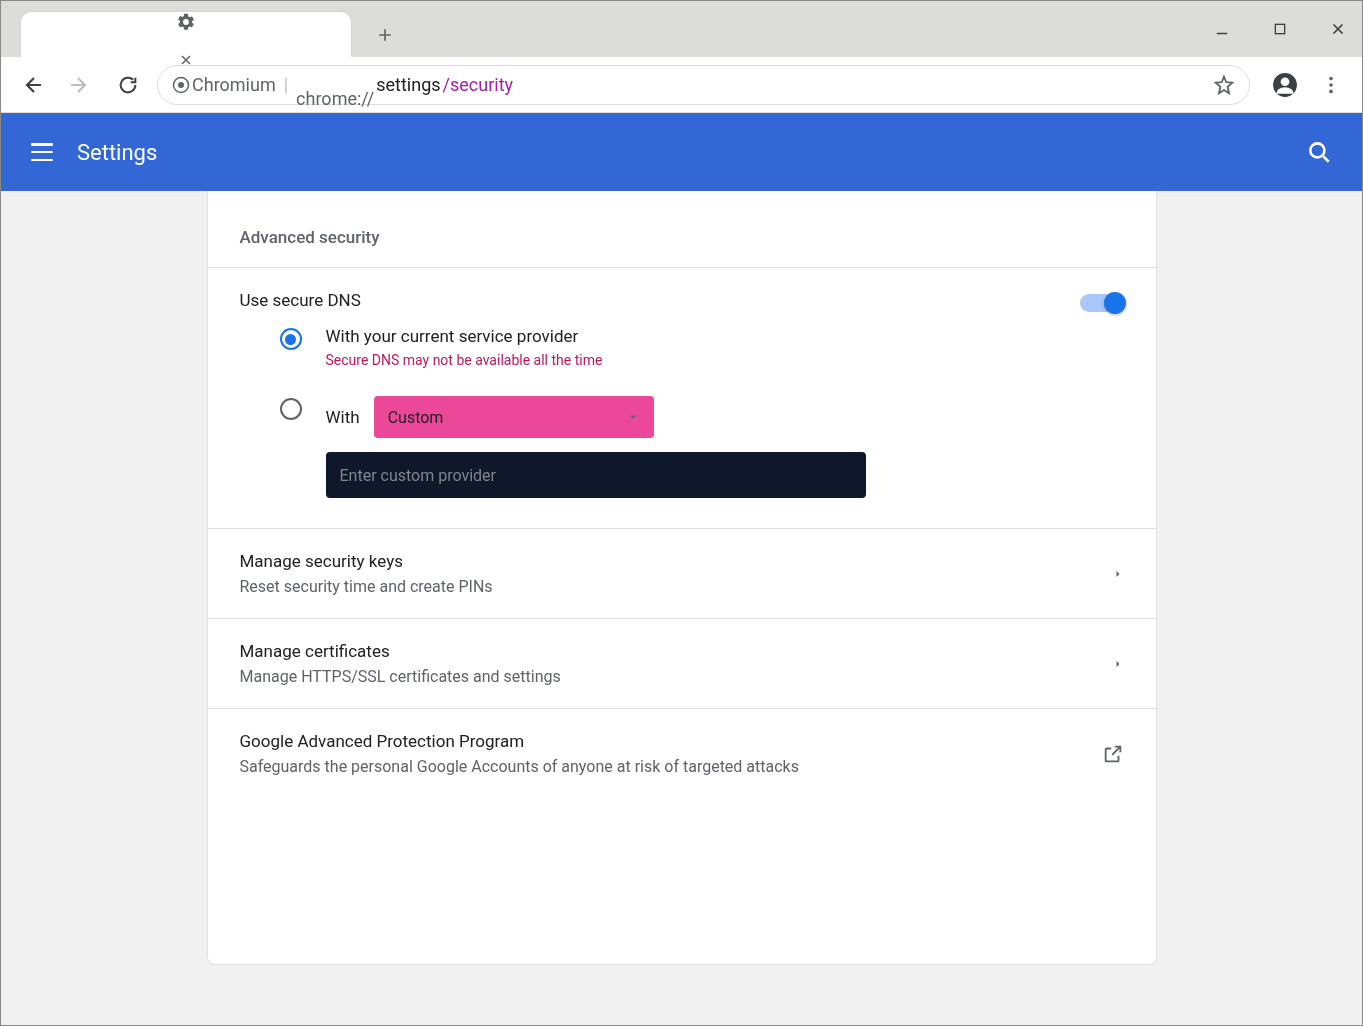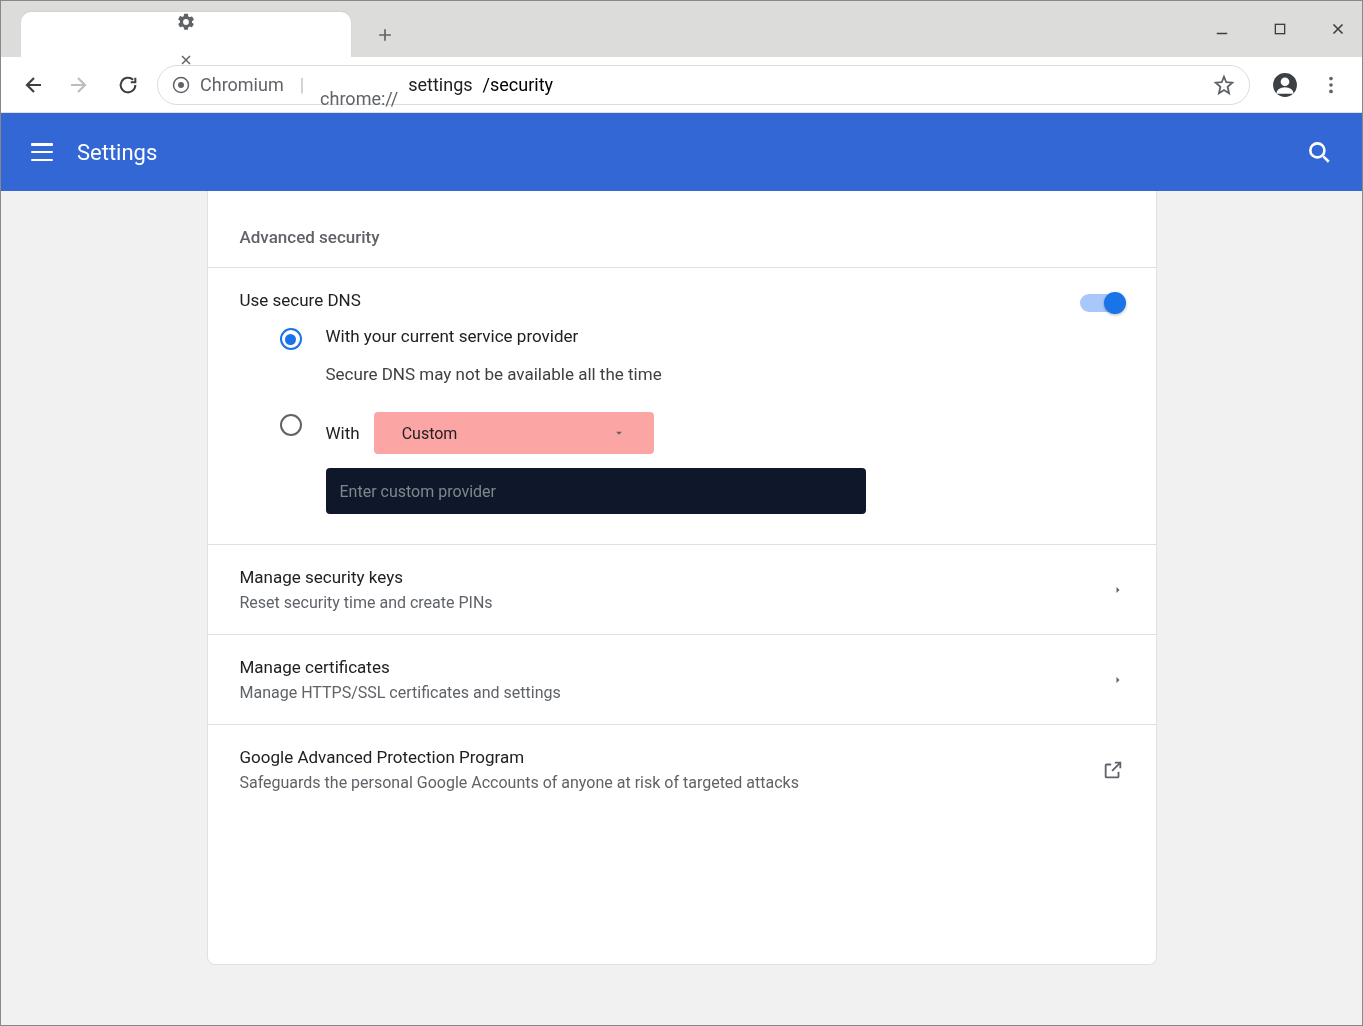--- a/index.html
+++ b/index.html
@@ -65,30 +65,30 @@
   .nav-btn { width: 38px; height: 38px; display:flex; align-items:center; justify-content:center; color:#5f6368; border-radius:50%; }
   .nav-btn.disabled { color: #bdbdbd; }
   .omnibox {
     flex:1;
     height: 40px;
     border: 1px solid #dadce0;
     border-radius: 20px;
     display:flex;
     align-items:center;
     padding: 0 14px;
-    gap: 10px;
+    gap: 2px;
     font-size: 18px;
     color:#5f6368;
   }
   .omnibox .lock { color:#5f6368; }
   .omnibox .origin { color:#5f6368; }
   .omnibox .sep { color:#c0c0c0; margin: 0 6px; }
   .omnibox .url-pre { color:#5f6368;margin-top:28px; }
   .omnibox .url-bold { color:#202124; }
-  .omnibox .url-post { color:#000000; }
+  .omnibox .url-post { color:#a21caf; }
   .omnibox .spacer { flex:1; }
   .omnibox .star { color:#5f6368; }
   .right-icons { display:flex; align-items:center; gap: 8px; padding-left:6px; }
 
   
   .settings-header {
     height: 78px;
     background: #3367d6;
     color: #fff;
     display:flex;
@@ -153,26 +153,26 @@
   .radio-group { padding: 0 32px 30px 72px; }
   .radio-row { display:flex; align-items:flex-start; gap: 24px; margin-bottom: 28px; }
   .radio-row:last-child { margin-bottom: 0; }
   .radio {
     width: 22px; height: 22px; border: 2.5px solid #5f6368; border-radius:50%; flex-shrink:0; margin-top: 2px;
     display:flex; align-items:center; justify-content:center;
   }
   .radio.checked { border-color: #1a73e8; }
   .radio.checked::after { content:""; width:11px; height:11px; background:#1a73e8; border-radius:50%; }
   .radio-label { font-size: 17px; color:#202124; }
-  .radio-sub { font-size: 17px; color:#404040; margin-top:18px; }
+  .radio-sub { font-size: 14px; color:#be185d; margin-top:6px; }
   .radio-inline { display:flex; align-items:center; gap: 14px; }
 
   .select {
-    height: 42px; width: 280px; background:#fca5a5; border-radius:4px;
-    display:flex; align-items:center; justify-content:space-between; padding: 0 28px;
+    height: 42px; width: 280px; background:#ec4899; border-radius:4px;
+    display:flex; align-items:center; justify-content:space-between; padding: 0 14px;
     color:#202124; font-size:16px;
   }
   .select .caret { color:#5f6368; }
   .custom-input {
     margin-top: 14px; margin-left: 0; height: 46px; width: 540px; background:#0f172a; border-radius:4px;
     display:flex; align-items:center; padding:0 14px; color:#80868b; font-size:16px;
   }
 
   .chevron { color:#5f6368; flex-shrink:0; }
   .ext-icon { color:#5f6368; flex-shrink:0; }

